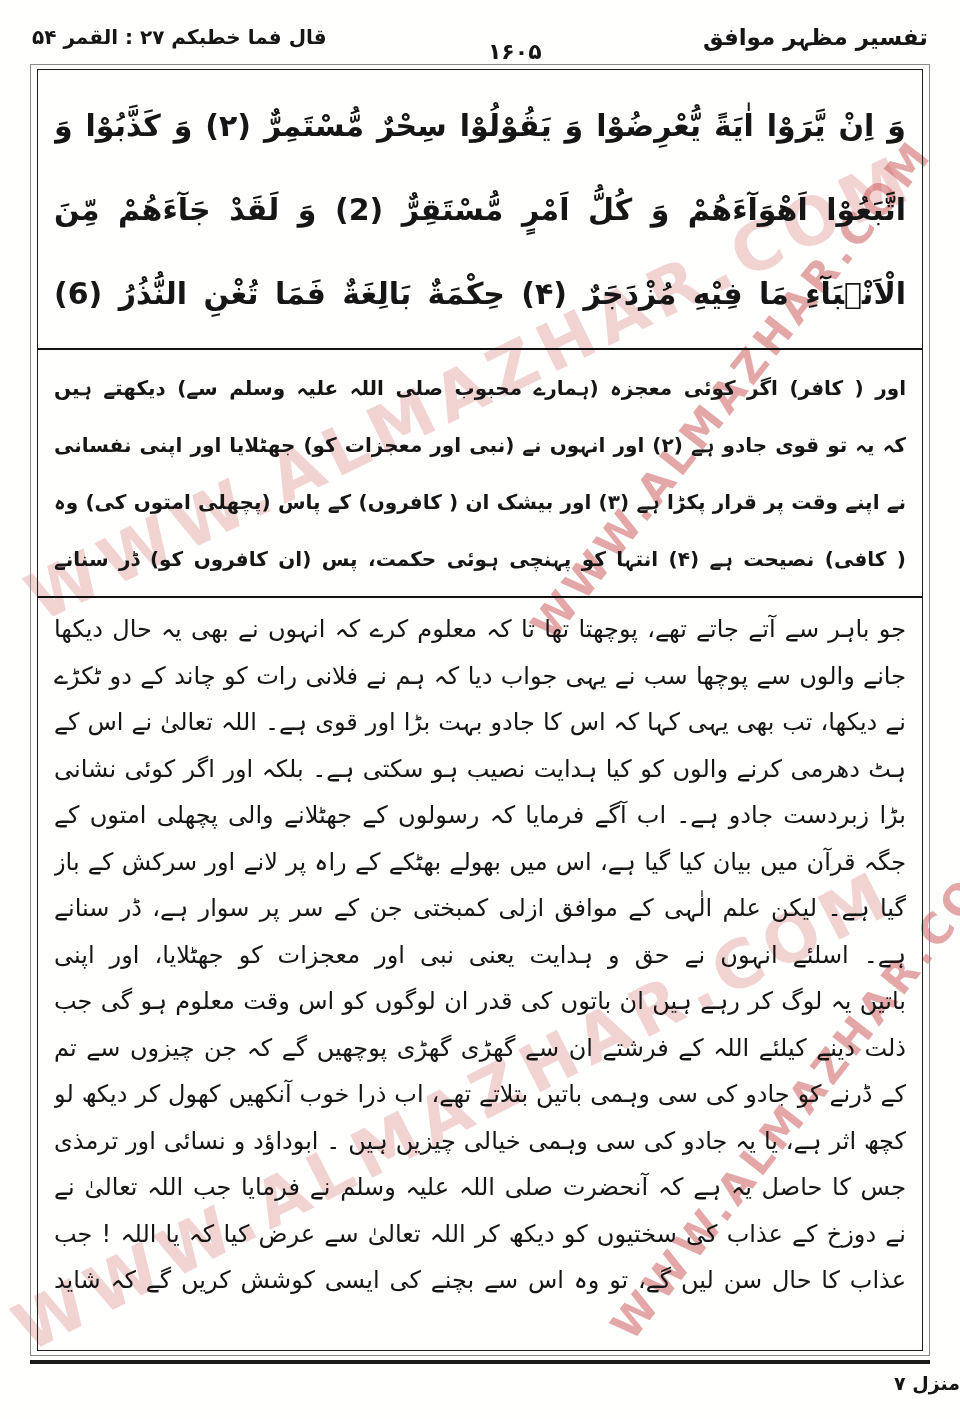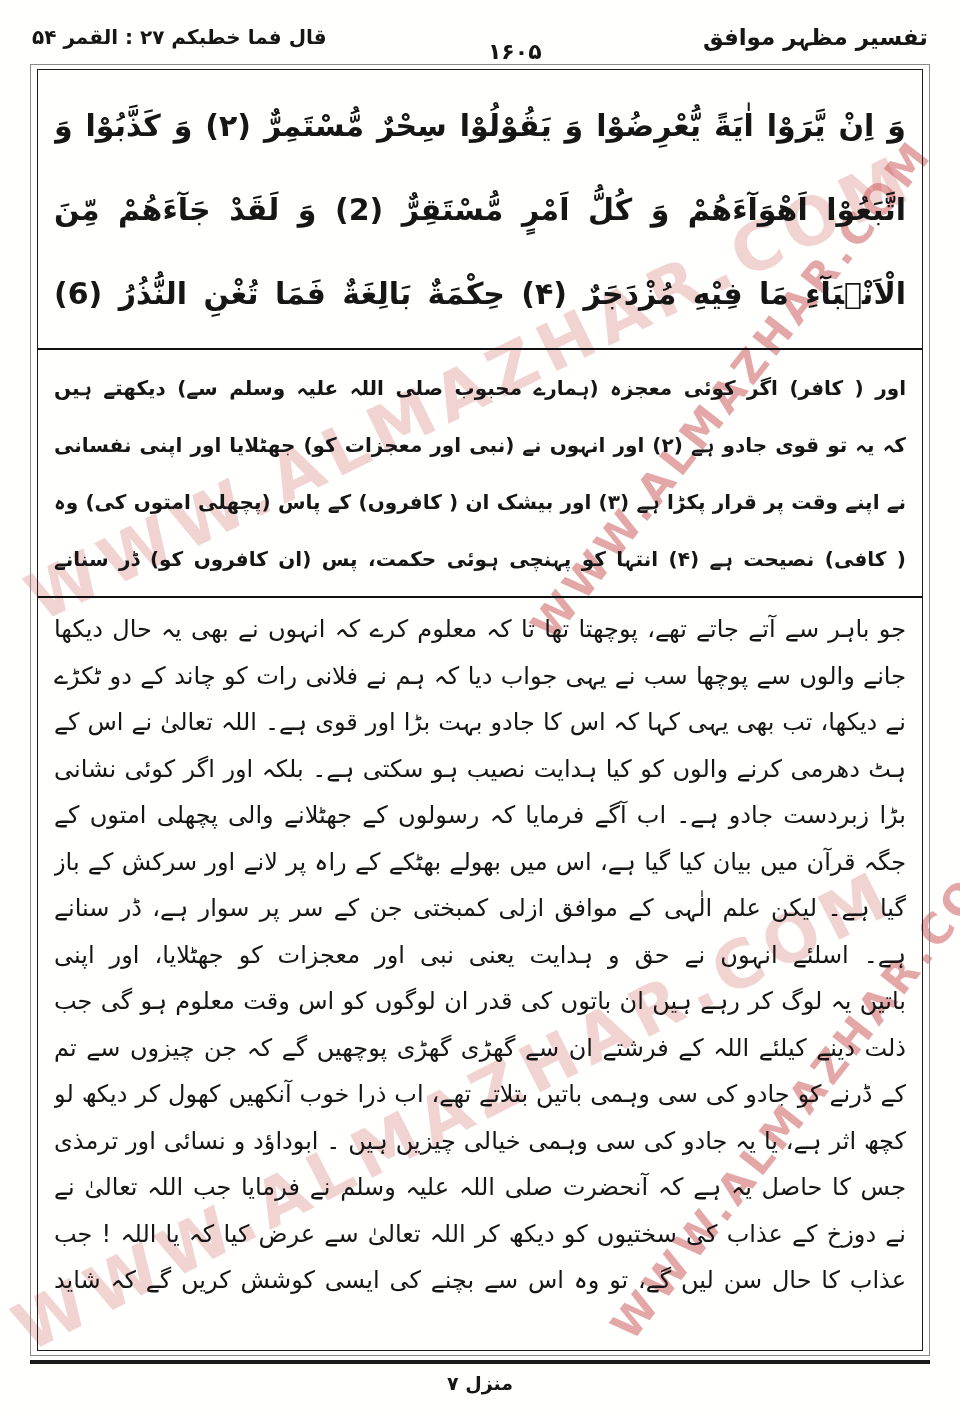--- a/index.html
+++ b/index.html
@@ -36,21 +36,21 @@
   .trans-sec{height:248px;padding-top:10px;}
   .trans-sec .txtline{height:57px;line-height:57px;font-size:20px;font-weight:bold;}
   .comm-sec{flex:1;padding-top:8px;}
   .comm-sec .txtline{height:46.5px;line-height:46.5px;font-size:24px;}
   
   .bottom-rule{
     position:absolute;top:1360px;left:30px;right:30px;height:4px;background:#1b1b1b;
   }
   
   .footer{
-    position:absolute;top:1372px;left:0;width:100%;text-align:center;
+    position:absolute;top:1372px;left:0;width:100%;text-align:right;
     direction:rtl;font-size:19px;font-weight:bold;
   }
   
   .wm{
     position:absolute;font-weight:bold;letter-spacing:8px;white-space:nowrap;
     pointer-events:none;transform-origin:left bottom;
   }
   .wm1{left:48px;top:560px;font-size:66px;color:rgba(219,144,144,0.40);transform:rotate(-26deg);}
   .wm2{left:36px;top:1290px;font-size:66px;color:rgba(219,144,144,0.40);transform:rotate(-27deg);}
   .wm3{left:560px;top:600px;font-size:42px;color:rgba(205,95,95,0.55);transform:rotate(-52deg);letter-spacing:5px;}

